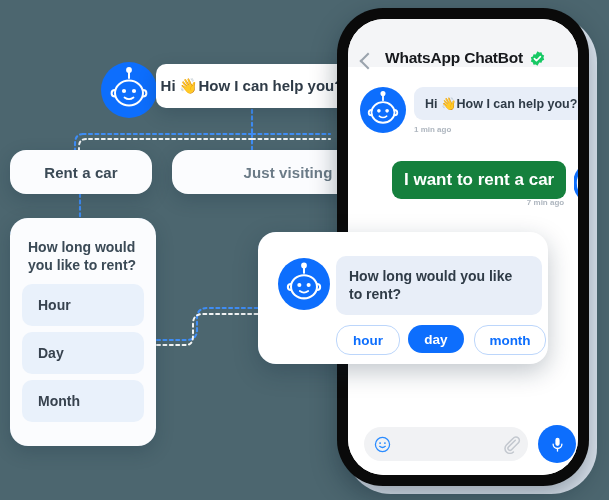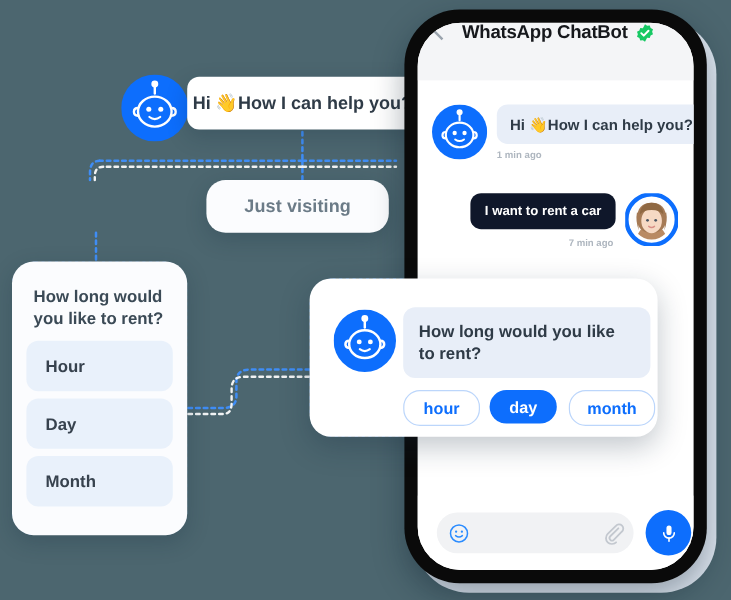--- a/index.html
+++ b/index.html
@@ -57,41 +57,41 @@
   #phone-shadow{
     position:absolute;left:345px;top:16px;width:252px;height:478px;
     background:#dfe7f1;border-radius:46px;z-index:-1;
   }
   #screen{
     position:absolute;left:11px;top:11px;width:230px;height:456px;
     background:#ffffff;border-radius:36px;overflow:hidden;
   }
   #phone-header{
     position:absolute;left:0;top:0;width:230px;height:48px;
-    background:#f4f5f7;display:flex;align-items:flex-start;
+    background:#f4f5f7;display:flex;align-items:flex-end;
   }
   #back-chevron{
     margin-left:14px;width:10px;height:10px;
     border-left:2px solid #9aa3ad;border-bottom:2px solid #9aa3ad;
     transform:rotate(45deg);
   }
   #phone-title{
     margin-left:11px;color:#16181c;font-size:15.5px;font-weight:700;letter-spacing:-.2px;
   }
   #verified{margin-left:6px;width:17px;height:17px;}
 
   
   .msg-row{position:absolute;display:flex;align-items:flex-start;}
   .bubble-bot{
     background:#e8eef8;border-radius:9px;padding:9px 11px;
     color:#2f3b47;font-size:12.5px;font-weight:700;white-space:nowrap;
   }
   .bubble-user{
-    background:#0f172a;border-radius:9px;padding:9px 12px;
-    color:#ffffff;font-size:11px;font-weight:700;white-space:nowrap;
+    background:#15803d;border-radius:9px;padding:9px 12px;
+    color:#ffffff;font-size:17px;font-weight:700;white-space:nowrap;
   }
   .stamp{color:#aeb6bf;font-size:8px;font-weight:600;position:absolute;}
 
   
   #qr-card{
     position:absolute;left:258px;top:232px;width:290px;height:132px;
     background:#ffffff;border-radius:18px;
     box-shadow:0 8px 24px rgba(15,35,55,.25);
   }
   #qr-bubble{
@@ -168,22 +168,25 @@
       <circle cx="23" cy="29" r="2.1" fill="#fff"></circle>
       <circle cx="33" cy="29" r="2.1" fill="#fff"></circle>
       <path d="M23.5 35.5 q4.5 3.4 9 0" fill="none" stroke="#fff" stroke-width="1.8" stroke-linecap="round"></path>
     </svg>
   </div>
 
   <div id="greet-bubble">
     <span class="t">Hi 👋How I can help you?</span>
   </div>
 
-
-  <div class="card muted" style="left:172px;top:150px;width:152px;height:44px;">
+  <div class="card" style="left:10px;top:150px;width:142px;height:44px;">
+    <div class="card-txt">Rent a car</div>
+  </div>
+
+  <div class="card muted" style="left:172px;top:150px;width:152px;height:44px;padding-left:40px;">
     <div class="card-txt">Just visiting</div>
   </div>
 
   <div class="card" id="qcard">
     <div class="q">How long would you like to rent?</div>
 
     <div class="opt" style="top:66px;">
       <span>Hour</span>
     </div>
     <div class="opt" style="top:114px;">

